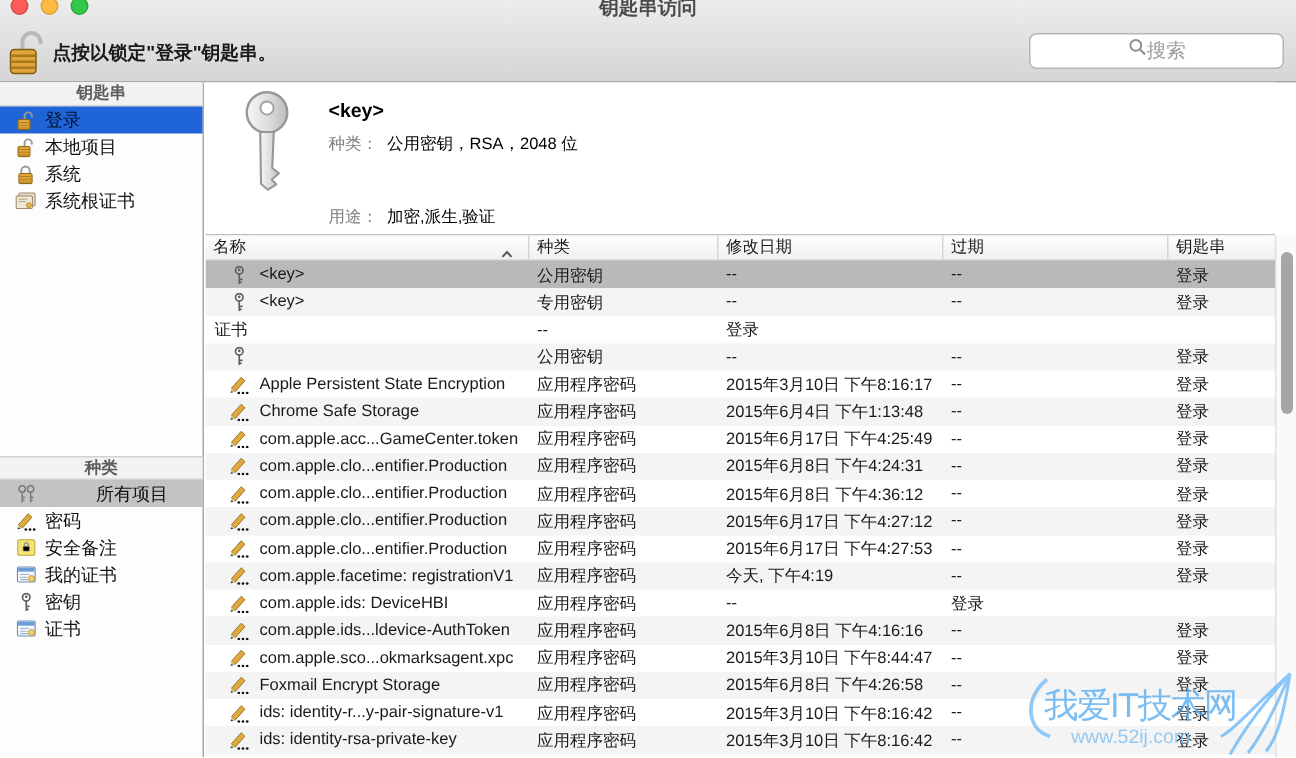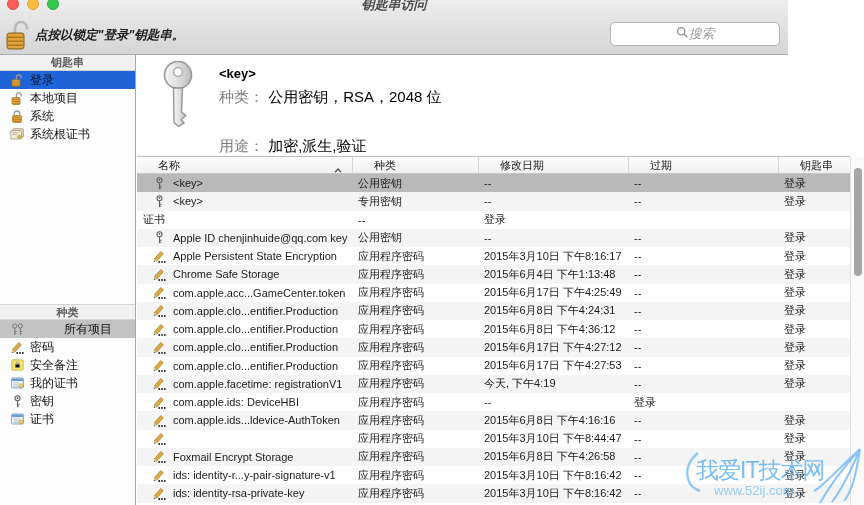--- a/index.html
+++ b/index.html
@@ -1,22 +1,22 @@
 <!DOCTYPE html>
 <html><head>
 <meta charset="utf-8">
 <style>
   * { margin:0; padding:0; box-sizing:border-box; }
   html,body { width:864px; height:505px; overflow:hidden; background:#fff;
               font-family:"Liberation Sans", sans-serif; }
   .window { position:relative; width:864px; height:505px; overflow:hidden; background:#fff; }
 
   
-  .toolbar { position:absolute; left:0; top:0; width:788px; height:55px;
-             background:linear-gradient(#ededed,#d5d5d5); border-bottom:1px solid #ababab; overflow:hidden;font-style:italic; }
+  .toolbar { position:absolute; left:0; top:0; width:864px; height:55px;
+             background:linear-gradient(#ededed,#d5d5d5); border-bottom:1px solid #ababab; overflow:hidden; }
   .win-title { position:absolute; top:-4px; left:0; right:0; text-align:center;
                font-size:13px; font-weight:bold; color:#4c4c4c; }
   .traffic { position:absolute; left:7px; top:-2px; display:flex; gap:8px; }
   .tl { width:12px; height:12px; border-radius:50%; }
   .tl.red    { background:#fc5b57; border:1px solid #d94a44; }
   .tl.yellow { background:#fdbc40; border:1px solid #dfa036; }
   .tl.green  { background:#34c84a; border:1px solid #2aa73c; }
   .lock-big { position:absolute; left:5px; top:20px; }
   .lock-text { position:absolute; left:35px; top:27px; font-size:12.5px; font-weight:600; color:#1a1a1a; }
   .searchbox { position:absolute; right:8px; top:22px; width:170px; height:24px;
@@ -35,29 +35,29 @@
   .side-item .ic { width:14px; display:flex; justify-content:center; }
   .side-item.sel-blue { background:#2065d8; color:#01122e; }
   .side-item.sel-gray { background:#c3c3c3;gap:40px; }
   .side-gap { height:161px; }
 
   
   .detail { position:absolute; left:137px; top:55px; width:713px; height:102px; background:#fff;
             border-bottom:1px solid #bdbdbd; }
   .detail .bigkey { position:absolute; left:16px; top:5px; }
   .detail .dtitle { position:absolute; left:82px; top:11px; font-size:13px; font-weight:bold; color:#000; }
-  .drow { position:absolute; left:82px; font-size:15px; }
+  .drow { position:absolute; left:82px; font-size:11px; }
   .drow .lbl { color:#7d7d7d; display:inline-block; min-width:36px; }
   .drow .val { color:#000; }
 
   
   .thead { position:absolute; left:137px; top:157px; width:713px; height:17px;
            background:linear-gradient(#fdfdfd,#f0f0f0); border-bottom:1px solid #c6c6c6;
            display:grid; grid-template-columns:215px 126px 150px 150px 1fr; font-size:11px; color:#1a1a1a; }
-  .thead .hcell { position:relative; line-height:16px; padding-left:21px; border-left:1px solid #d6d6d6; }
+  .thead .hcell { position:relative; line-height:16px; padding-left:5px; border-left:1px solid #d6d6d6; }
   .thead .hcell:first-child { border-left:none; }
   .sortcaret { position:absolute; right:10px; top:4px; }
   .tbody { position:absolute; left:137px; top:174px; width:713px; height:331px; overflow:hidden; background:#fff; }
   .trow { height:18.25px; display:grid; grid-template-columns:215px 126px 150px 150px 1fr;
           font-size:11px; color:#1a1a1a; align-items:center; }
   .trow:nth-child(even) { background:#f4f4f4; }
   .trow.selected { background:#b9b9b9; }
   .trow .c { padding-left:6px; white-space:nowrap; overflow:hidden; }
   .trow .namec { display:flex; align-items:center; padding-left:15px; gap:7px; }
   .trow .namec .ic { width:14px; display:flex; justify-content:center; }
@@ -306,21 +306,20 @@
   </div>
       <div class="trow">
     <div class="c namec">
           <span class="ic">
             <svg width="11" height="13" viewBox="0 0 11 13">
               <circle cx="5.5" cy="3.2" r="2.5" fill="none" stroke="#5f5f5f" stroke-width="1.1"></circle>
               <circle cx="5.5" cy="2.9" r="0.9" fill="#5f5f5f"></circle>
               <path d="M5.5 5.7 V12.3 M5.5 9.2 h2.2 M5.5 11.2 h1.6" stroke="#5f5f5f" stroke-width="1.1" fill="none"></path>
             </svg>
           </span>
-          <span class="nm">Apple ID chenjinhuide@qq.com key</span>
         </div>
     <div class="c k1">公用密钥</div>
     <div class="c k2">--</div>
     <div class="c k3">--</div>
     <div class="c k4">登录</div>
   </div>
       <div class="trow">
     <div class="c namec">
           <span class="ic">
             <svg width="13" height="13" viewBox="0 0 13 13">
@@ -514,20 +513,21 @@
           <span class="ic">
             <svg width="13" height="13" viewBox="0 0 13 13">
               <path d="M1.3 8.8 L7.8 1.5 L10.3 3.8 L3.8 11.1 Z" fill="#e0a93e" stroke="#8f6d22" stroke-width="0.6"></path>
               <path d="M1.3 8.8 L0.6 11.8 L3.8 11.1 Z" fill="#d8c49a"></path>
               <path d="M0.6 11.8 L1.5 10.7 L2.5 11.5 Z" fill="#222"></path>
               <circle cx="6.2" cy="12" r="0.9" fill="#111"></circle>
               <circle cx="9" cy="12" r="0.9" fill="#111"></circle>
               <circle cx="11.8" cy="12" r="0.9" fill="#111"></circle>
             </svg>
           </span>
+          <span class="nm">com.apple.sco...okmarksagent.xpc</span>
         </div>
     <div class="c k1">应用程序密码</div>
     <div class="c k2">2015年3月10日 下午8:44:47</div>
     <div class="c k3">--</div>
     <div class="c k4">登录</div>
   </div>
       <div class="trow">
     <div class="c namec">
           <span class="ic">
             <svg width="13" height="13" viewBox="0 0 13 13">

